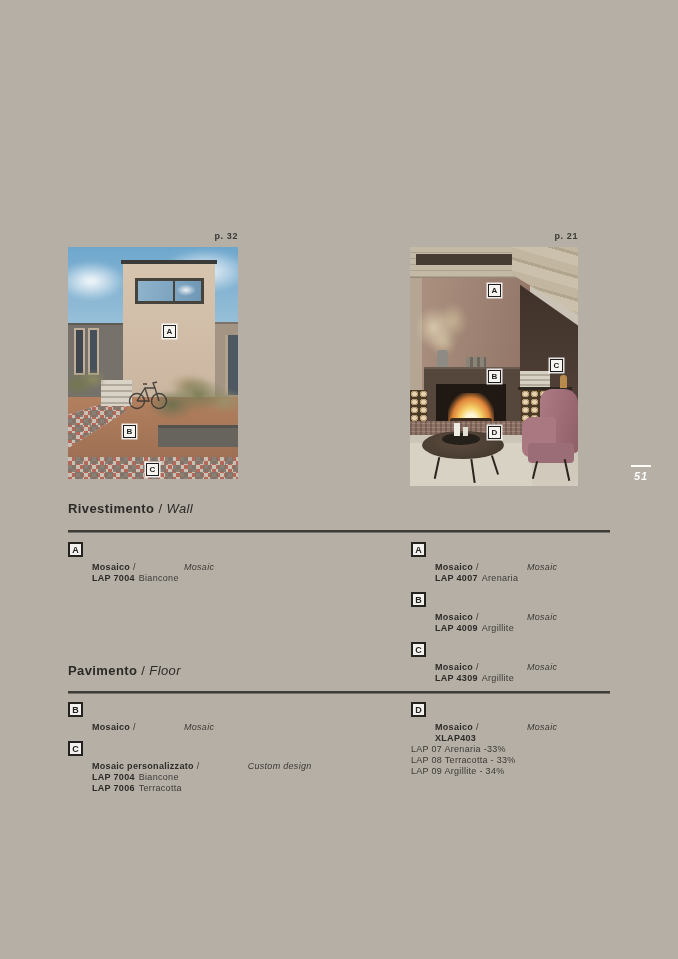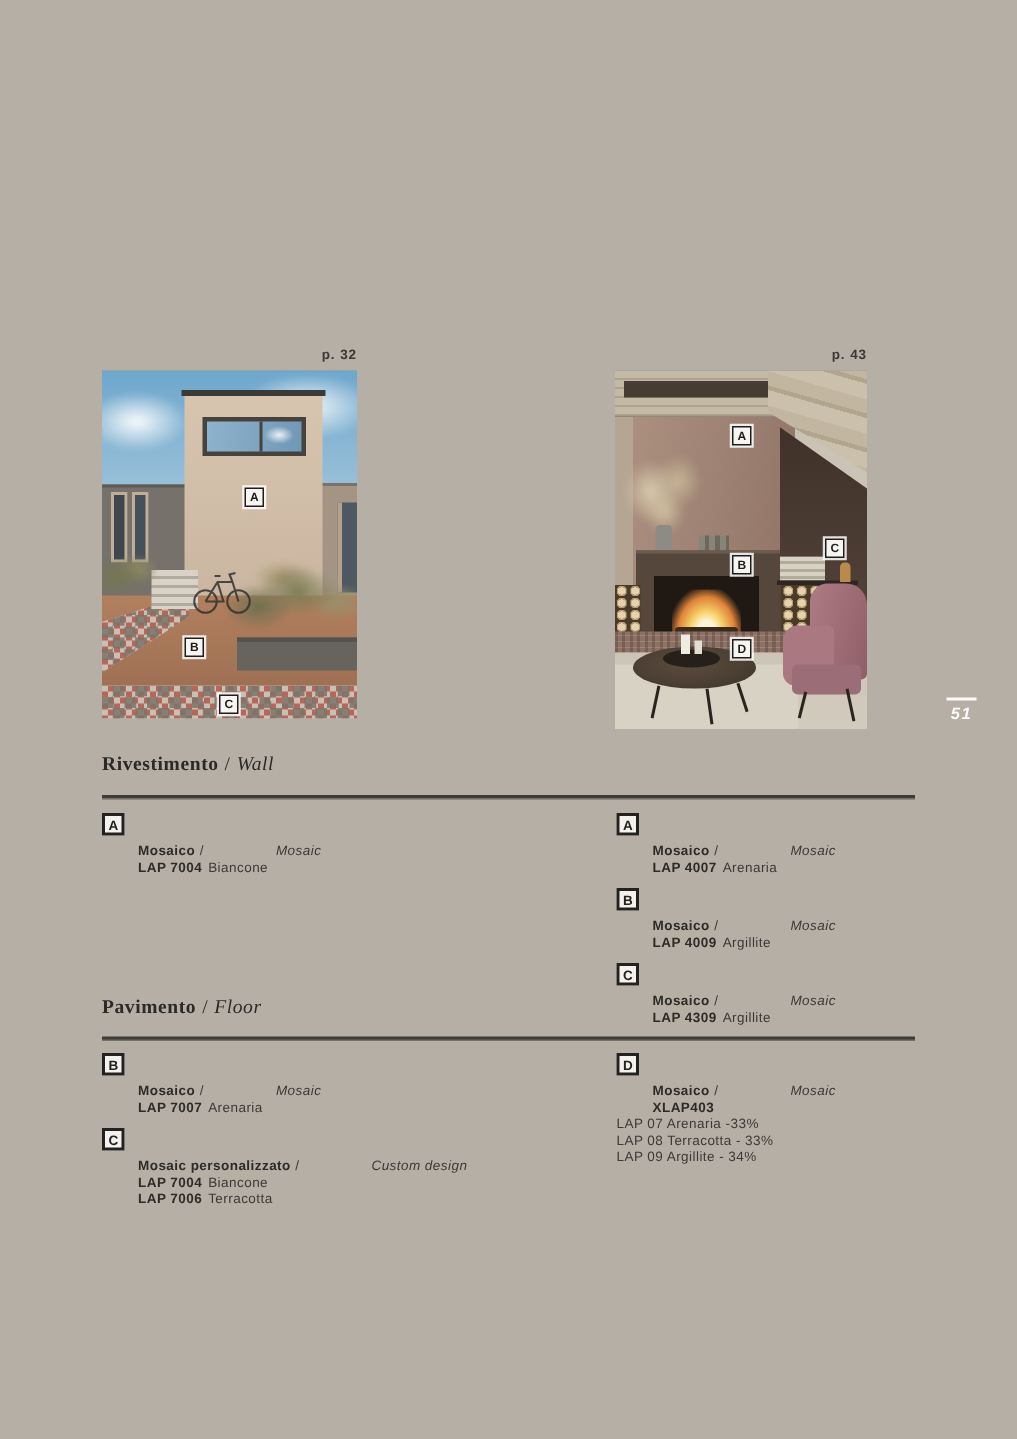--- a/index.html
+++ b/index.html
@@ -22,21 +22,21 @@
   .pmark{
     position:absolute;width:13px;height:13px;box-sizing:border-box;
     background:#f7f5f1;border:1.5px solid #1e1d1b;color:#1e1d1b;
     font-size:8px;font-weight:bold;display:flex;align-items:center;justify-content:center;
     box-shadow:0 0 0 1.5px rgba(255,255,255,.85);
   }
   
   .pagenum-rule{width:20px;height:2px;background:#fdfcfa;}
   .pagenum{font-size:11px;font-weight:bold;color:#fdfcfa;letter-spacing:1px;text-align:center;width:22px;margin-top:3px;}
   
-  .heading{font-size:13px;letter-spacing:.4px;color:#2c2a27;font-family:Liberation Serif, serif;}
+  .heading{font-size:13px;letter-spacing:.4px;color:#2c2a27;}
   .heading b{font-weight:bold;}
   .heading .sep{margin:0 4px;font-weight:normal;}
   .heading i{font-weight:normal;}
   .rule{height:2px;background:#3f3b35;border-bottom:1px solid rgba(255,255,255,.28);}
   
   .col{position:absolute;}
   .entry{margin-bottom:8px;}
   .mbox{
     width:15px;height:15px;box-sizing:border-box;background:#f4f2ee;
     border:2px solid #23221f;color:#23221f;margin-bottom:5px;
@@ -64,21 +64,21 @@
   }
   .woodgrain{
     background-color:#c4b9a5;
     background-image:repeating-linear-gradient(0deg, rgba(90,75,60,.20) 0 1px, rgba(0,0,0,0) 1px 6px);
   }
 </style>
 </head>
 <body>
 
 <div class="pref" style="left:68px;top:231px;width:170px;">p. 32</div>
-<div class="pref" style="left:410px;top:231px;width:168px;">p. 43</div>
+<div class="pref" style="left:410px;top:231px;width:168px;">p. 21</div>
 
 <div class="photo" style="left:68px;top:247px;width:170px;height:232px;">
   <div style="inset:0;background:linear-gradient(#6ea7cd,#a7c8dc 45%,#cfdde6 62%,#d8e1e6 70%);"></div>
   <div style="left:-12px;top:14px;width:70px;height:40px;background:radial-gradient(ellipse at 50% 50%,rgba(255,255,255,.95),rgba(255,255,255,0) 70%);filter:blur(2px);"></div>
   <div style="left:92px;top:2px;width:90px;height:44px;background:radial-gradient(ellipse at 50% 50%,rgba(255,255,255,.9),rgba(255,255,255,0) 70%);filter:blur(2px);"></div>
   <div style="left:0;top:76px;width:56px;height:126px;background:#76726b;border-top:2px solid #5e5a54;"></div>
   <div style="left:6px;top:81px;width:11px;height:47px;background:#3f464d;border:2px solid #c0ae99;box-sizing:border-box;"></div>
   <div style="left:20px;top:81px;width:11px;height:47px;background:#46505a;border:2px solid #c0ae99;box-sizing:border-box;"></div>
   <div style="left:144px;top:75px;width:26px;height:112px;background:#a39484;border-top:2px solid #7c7268;"></div>
   <div style="left:157px;top:88px;width:13px;height:60px;background:#4d5862;border-left:3px solid #b4a28d;box-sizing:border-box;"></div>
@@ -214,21 +214,20 @@
   <b>Pavimento</b><span class="sep">/</span><i>Floor</i>
 </div>
 <div class="abs rule" style="left:68px;top:691px;width:542px;"></div>
 
 <div class="col" style="left:68px;top:702px;width:300px;">
   <div class="entry">
     <div class="mbox">
         <span>B</span>
       </div>
     <div class="tline"><b>Mosaico</b><span class="sep">/</span><i>Mosaic</i></div>
-    <div class="pline"><b>LAP 7007</b><span>Arenaria</span></div>
   </div>
   <div class="entry">
     <div class="mbox">
         <span>C</span>
       </div>
     <div class="tline"><b>Mosaic personalizzato</b><span class="sep">/</span><i>Custom design</i></div>
     <div class="pline"><b>LAP 7004</b><span>Biancone</span></div>
     <div class="pline"><b>LAP 7006</b><span>Terracotta</span></div>
   </div>
 </div>

